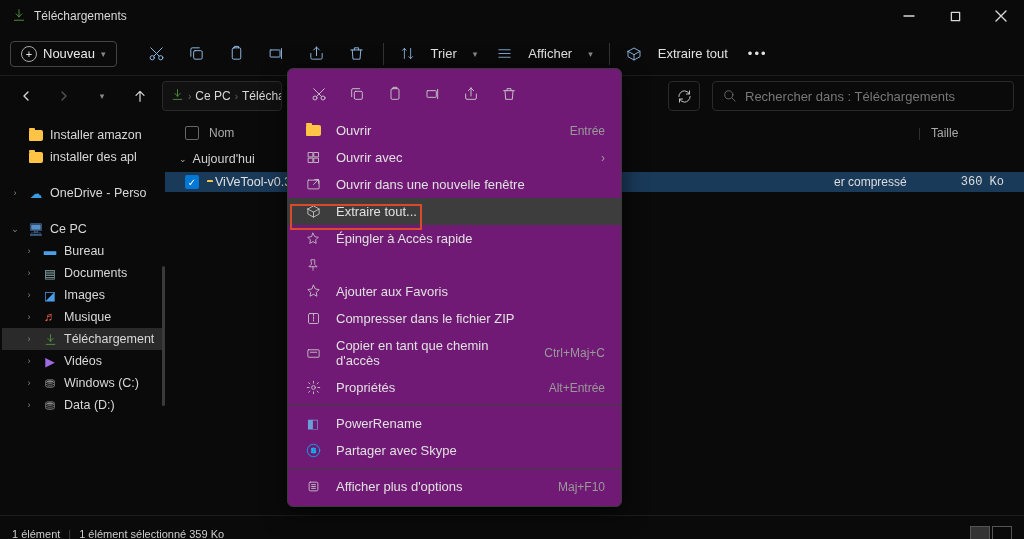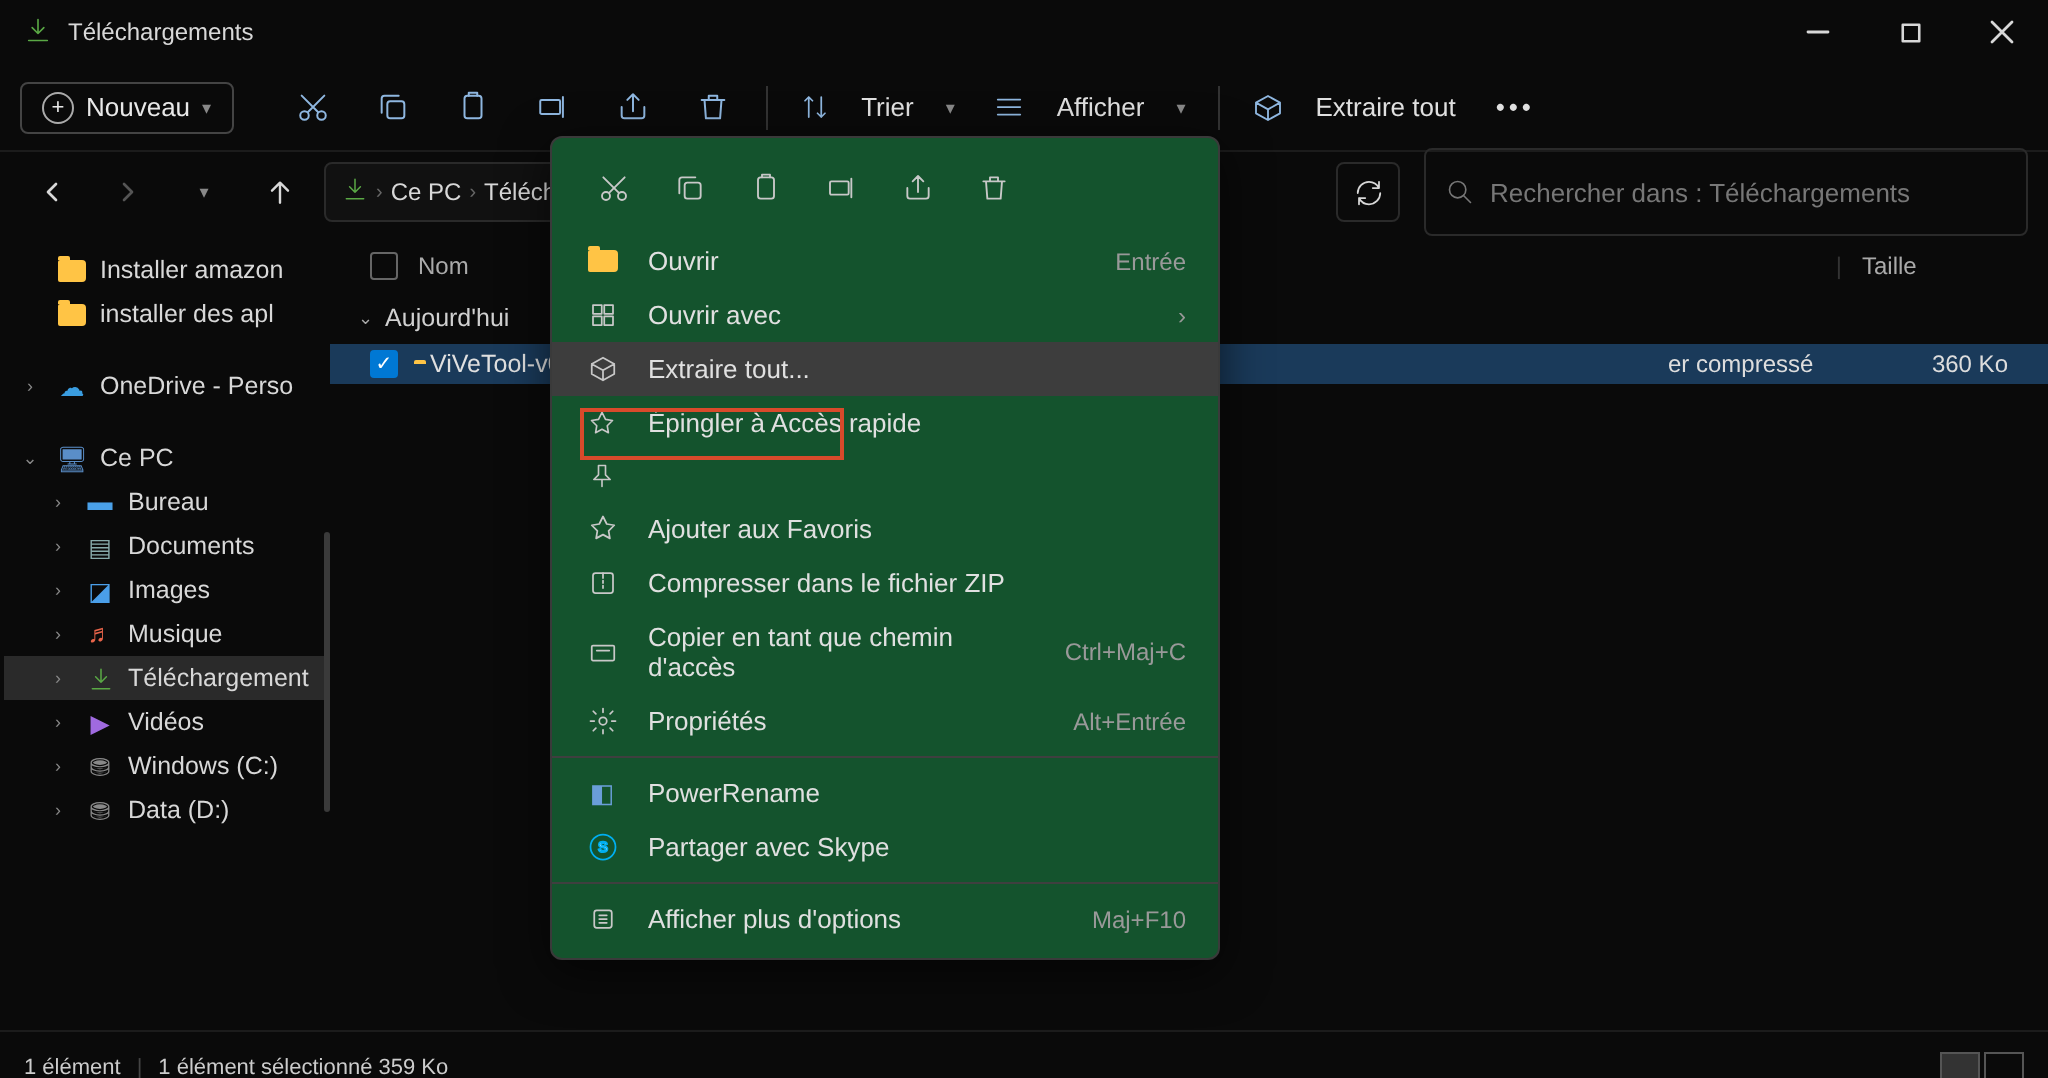--- a/index.html
+++ b/index.html
@@ -18,43 +18,43 @@
 .tb-text svg { color: #8fb7e0; }
 .chev { font-size: 9px; color: #888; }
 .dots { color: #e0e0e0; letter-spacing: 2px; padding: 0 8px; }
 .navrow { height: 40px; display: flex; align-items: center; padding: 0 10px; gap: 6px; }
 .navbtn { width: 32px; height: 32px; display: flex; align-items: center; justify-content: center; color: #d8d8d8; }
 .navbtn.dis { color: #555; }
 .breadcrumb { flex: 0 0 120px; display: flex; align-items: center; gap: 4px; padding: 0 8px; border: 1px solid #2a2a2a; border-radius: 4px; height: 30px; background: #111; overflow: hidden; white-space: nowrap; }
 .breadcrumb .bcicn { color: #5aa845; }
 .breadcrumb span { color: #d8d8d8; font-size: 12px; }
 .refresh { width: 32px; height: 30px; display:flex; align-items:center; justify-content:center; border: 1px solid #2a2a2a; border-radius:4px; color:#d8d8d8; margin-left:380px; }
-.search { flex: 1; height: 44px; border: 1px solid #2a2a2a; border-radius: 4px; display: flex; align-items: center; padding: 0 10px; color: #777; margin-left: 6px; }
+.search { flex: 1; height: 30px; border: 1px solid #2a2a2a; border-radius: 4px; display: flex; align-items: center; padding: 0 10px; color: #777; margin-left: 6px; }
 .search svg { margin-right: 8px; }
 .main { display: flex; height: calc(100% - 32px - 44px - 40px - 24px); }
 .sidebar { width: 165px; padding: 8px 2px; overflow: hidden; position: relative; }
 .sidebar::after { content:''; position:absolute; right:0; top:150px; width:3px; height:140px; background:#3a3a3a; border-radius:2px; }
 .tree-item { display: flex; align-items: center; gap: 6px; padding: 3px 6px; color: #d8d8d8; font-size: 12.5px; white-space: nowrap; overflow: hidden; }
 .tree-item.sel { background: #2a2a2a; }
 .tree-item .tchev { width: 14px; font-size: 9px; color: #888; text-align:center; }
 .tree-item .icn { width: 16px; height:16px; display:flex; align-items:center; justify-content:center; }
 .folder-ic { width: 14px; height: 11px; background: #ffc445; border-radius: 1px 2px 2px 1px; position:relative; }
 .folder-ic::before { content:''; position:absolute; top:-2px; left:0; width:6px; height:2px; background:#ffc445; border-radius:1px 1px 0 0; }
 .content { flex: 1; padding: 8px 0; }
 .colhead { display: flex; padding: 2px 0 6px 0; color: #aaa; font-size: 12px; border-bottom: 0; }
 .colhead .c1 { width: 410px; padding-left: 20px; display:flex; align-items:center; gap:10px; }
 .colhead .c2 { width: 103px; padding-left: 10px; }
 .colhead .csep { color:#333; }
 .grp { padding: 6px 14px; color: #d0d0d0; font-size: 12.5px; display:flex; align-items:center; gap:6px; }
 .filerow { display:flex; align-items:center; padding: 3px 0; background:#1a3a5a; font-size:12.5px; }
 .filerow .c1 { width:410px; padding-left:20px; display:flex; align-items:center; gap:8px; }
 .filerow .chk { width:14px; height:14px; background:#0078d4; border-radius:2px; color:white; font-size:10px; display:flex; align-items:center; justify-content:center; }
 .filerow .c1b { width:100px; color:#ddd; font-size:12px; white-space:nowrap; }
-.filerow .c2 { width:70px; text-align:right; color:#ddd; font-size:12px; }
-.ctxmenu { position:absolute; left:275px; top:68px; width:335px; background:#14532d; border:1px solid #3a3a3a; border-radius:6px; box-shadow:0 6px 24px rgba(0,0,0,0.6); padding:6px 0; z-index:10; }
+.filerow .c2 { width:70px; text-align:right; color:#ddd; font-size:12px;font-family:Liberation Mono, monospace; }
+.ctxmenu { position:absolute; left:287px; top:68px; width:335px; background:#701a75; border:1px solid #3a3a3a; border-radius:6px; box-shadow:0 6px 24px rgba(0,0,0,0.6); padding:6px 0; z-index:10; }
 .ctx-iconrow { display:flex; gap:4px; padding:4px 14px 8px 14px; }
 .ctx-iconrow div { width:34px; height:30px; display:flex; align-items:center; justify-content:center; color:#c8c8c8; }
 .ctx-item { display:flex; align-items:center; padding:6px 16px; gap:14px; color:#e0e0e0; font-size:13px; }
 .ctx-item .cicn { width:18px; display:flex; align-items:center; justify-content:center; color:#c8c8c8; }
 .ctx-item .lbl { flex:1; }
 .ctx-item .short { color:#999; font-size:12px; }
 .ctx-item.hover { background:#3d3d3d; }
 .ctx-sep { height:1px; background:#3f3f3f; margin:4px 0; }
 .extract-box { position:absolute; left:290px; top:204px; width:132px; height:26px; border:2px solid #d84a2b; z-index:11; pointer-events:none; }
 .statusbar { height:36px; display:flex; align-items:center; padding:0 12px; font-size:11px; color:#ccc; border-top:1px solid #1c1c1c; }
@@ -351,20 +351,29 @@
         <svg width="15" height="15" viewBox="0 0 24 24">
           <rect x="4" y="4" width="7" height="7"></rect>
           <rect x="13" y="4" width="7" height="7"></rect>
           <rect x="4" y="13" width="7" height="7"></rect>
           <rect x="13" y="13" width="7" height="7"></rect>
         </svg>
       </span>
       <span class="lbl">Ouvrir avec</span>
       <span class="short">›</span>
     </div>
+  <div class="ctx-item">
+      <span class="cicn">
+        <svg width="15" height="15" viewBox="0 0 24 24">
+          <rect x="3" y="5" width="18" height="14" rx="1"></rect>
+          <path d="M14 4l6 0 0 6M20 4l-8 8"></path>
+        </svg>
+      </span>
+      <span class="lbl">Ouvrir dans une nouvelle fenêtre</span>
+    </div>
   <div class="ctx-item hover">
       <span class="cicn">
         <svg width="15" height="15" viewBox="0 0 24 24">
           <path d="M3 8l9-5 9 5v8l-9 5-9-5V8zM3 8l9 5 9-5M12 13v8"></path>
         </svg>
       </span>
       <span class="lbl">Extraire tout...</span>
     </div>
   <div class="ctx-item">
       <span class="cicn">

